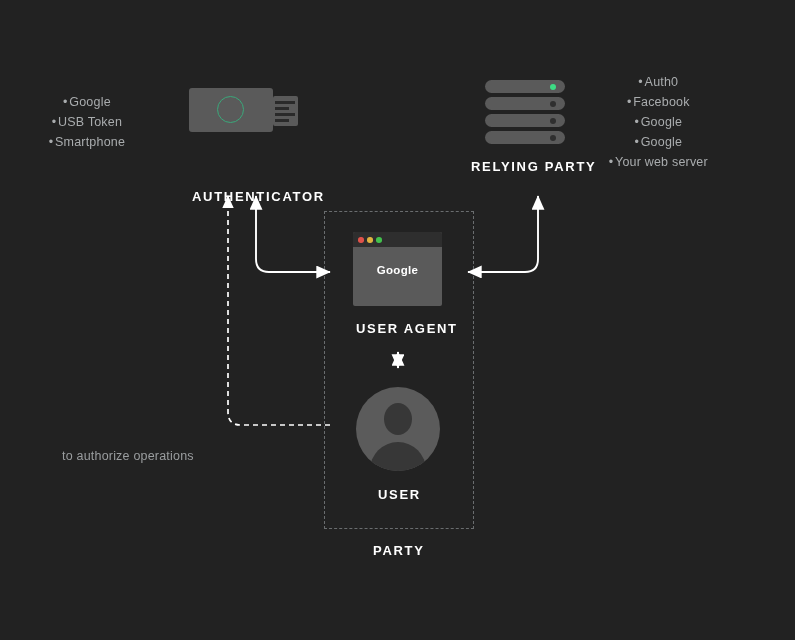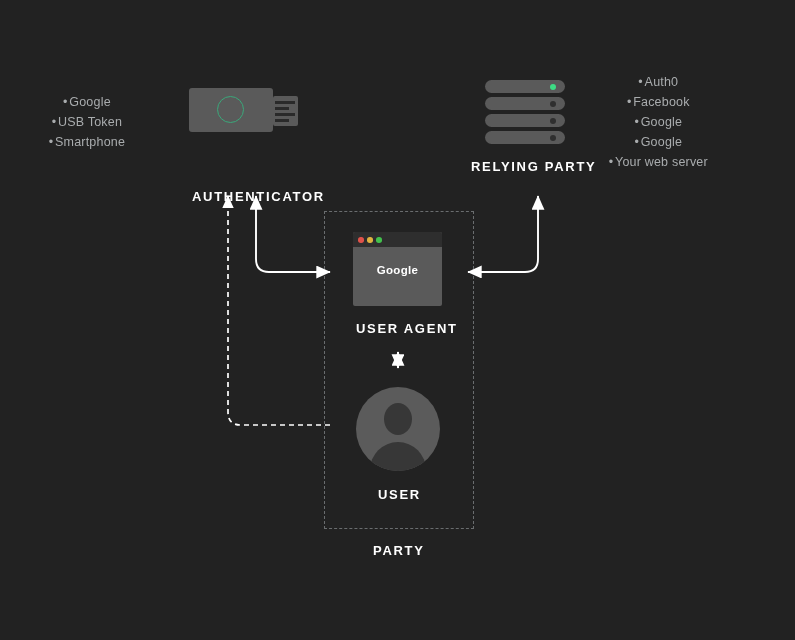--- a/index.html
+++ b/index.html
@@ -267,20 +267,21 @@
 
   <div id="avatar">
     <div class="head"></div>
     <div class="shoulders"></div>
   </div>
   <div class="node-label" id="label-user">USER</div>
 
   <div class="node-label" id="label-client">PARTY</div>
 
   <div id="note-text">
+    <span>to authorize operations</span>
   </div>
 
   <svg id="arrow-layer" viewBox="0 0 795 640">
     <defs>
       <marker id="ah" markerWidth="9" markerHeight="9" refX="7.2" refY="3.4" orient="auto" markerUnits="strokeWidth">
         <path d="M0,0 L7.6,3.4 L0,6.8 z" fill="#ffffff"></path>
       </marker>
     </defs>
 
     <path d="M330,425 L241,425 Q228,425 228,412 L228,196" fill="none" stroke="#ffffff" stroke-width="1.7" stroke-dasharray="5,4" marker-end="url(#ah)"></path>

